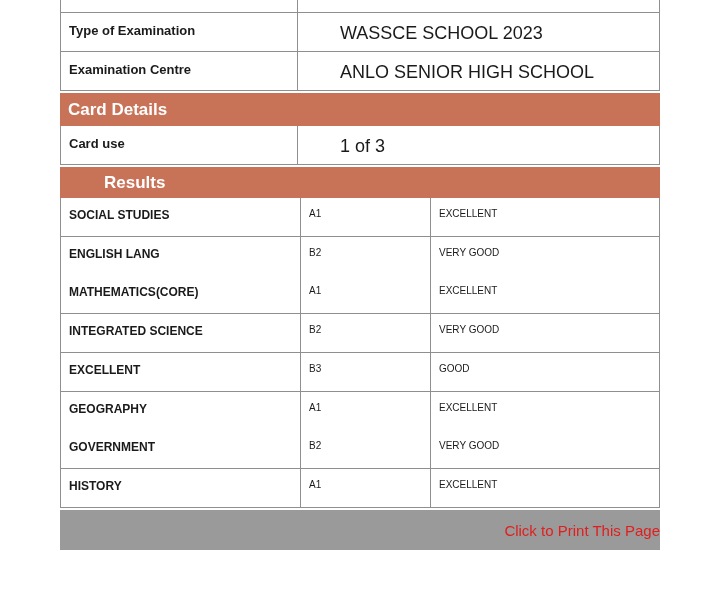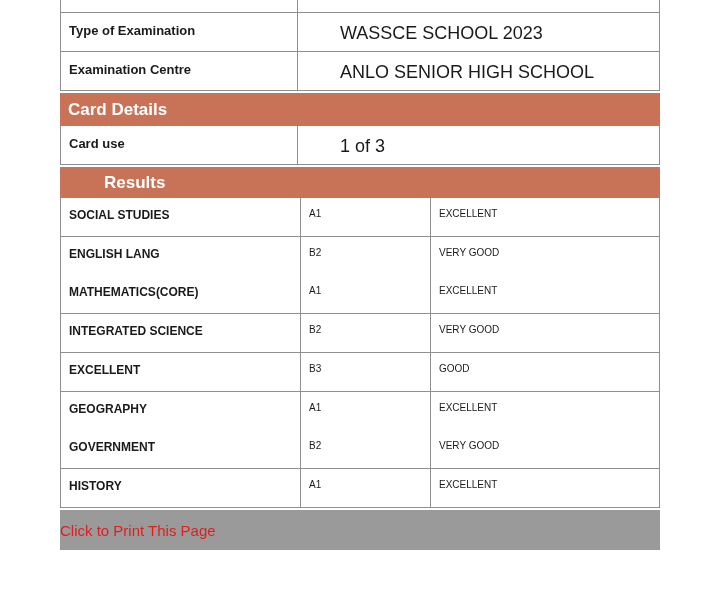--- a/index.html
+++ b/index.html
@@ -80,21 +80,21 @@
     font-size:10px;
     white-space:nowrap;overflow:hidden;
   }
   .col-subject .line{font-weight:bold;font-size:12px;}
 
   
   .print-bar{
     margin-top:2px;
     height:40px;
     background:var(--bar);
-    display:flex;align-items:center;justify-content:flex-start;
+    display:flex;align-items:center;justify-content:flex-end;
   }
   .print-link{
     color:var(--red);
     font-size:15px;
     cursor:pointer;
     text-decoration:none;
   }
 </style>
 </head>
 <body>

